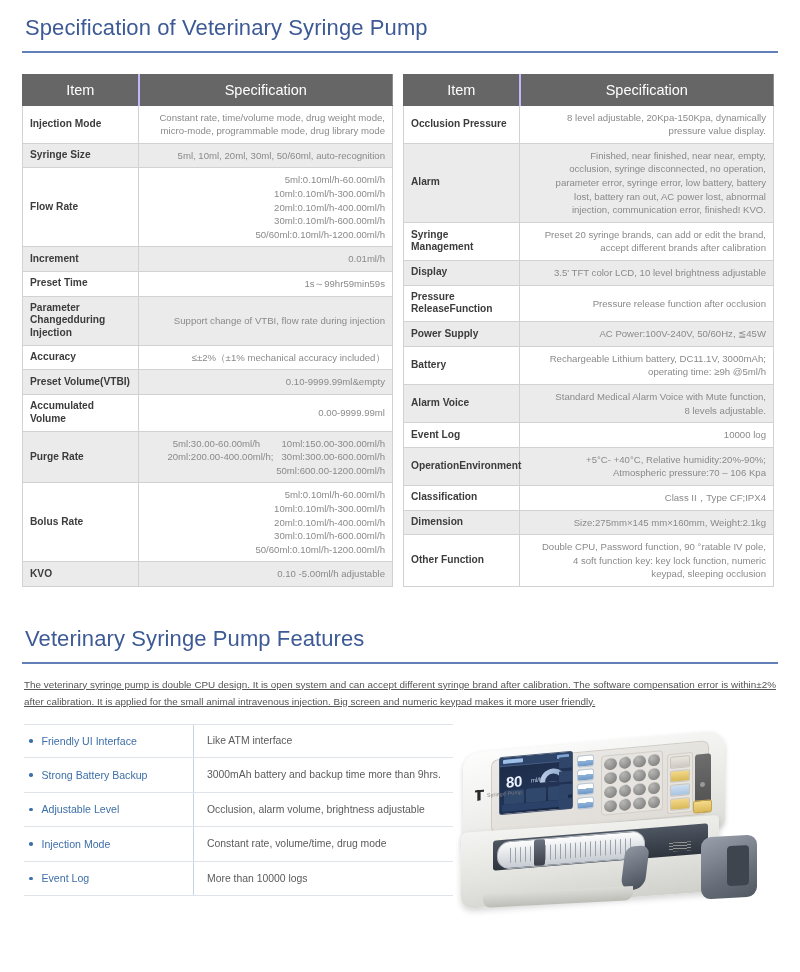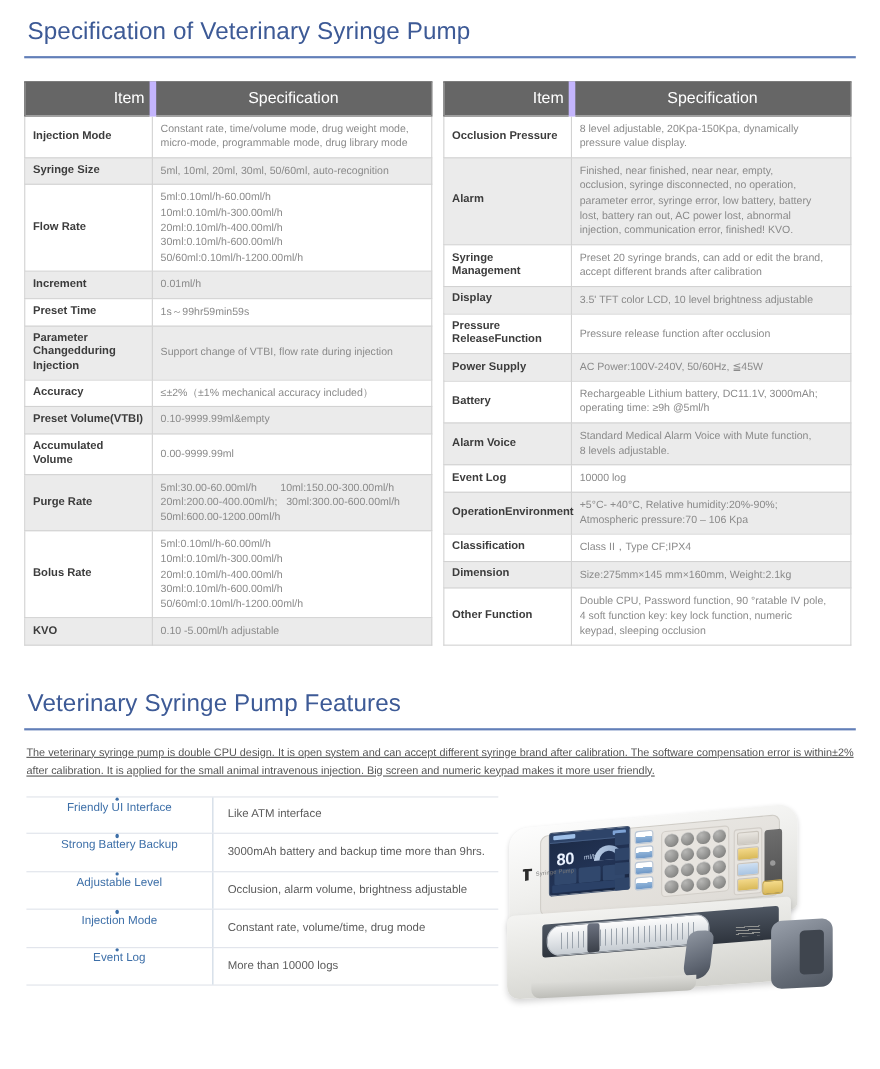--- a/index.html
+++ b/index.html
@@ -23,52 +23,51 @@
 
   
   .tables { display: flex; gap: 10px; margin-top: 21px; }
   .tbl { width: 371px; border-collapse: collapse; table-layout: fixed; }
   .tbl td, .tbl th { border: 1px solid #d2d2d2; vertical-align: middle; }
   .tbl th {
     background: #666666; color: #ffffff; font-weight: 400;
     font-size: 14.5px; padding: 7px 4px; text-align: center;
     border-color: #666666; border-right-color: #8d8d8d;
   }
-  .tbl th.sep-r { border-right: 6px solid #c4b5fd; text-align: right; }
+  .tbl th.sep-r { border-right: 2px solid #c4b5fd; }
   .tbl td.k {
     font-size: 10.2px; font-weight: bold; color: #3c3c3c;
     padding: 5px 6px 5px 7px; line-height: 1.25;
   }
   .tbl td.v {
     font-size: 9.6px; color: #8a8a8a; padding: 5px 7px; line-height: 1.42;
   }
   .tbl tr.alt td { background: #ebebeb; margin-left: 18px; }
   .tbl tr.plain td { background: #ffffff; }
-  .tbl .v .ln { display: block; white-space: pre; }
+  .tbl .v .ln { display: block; white-space: pre; text-align: right; }
 
   
   .features-wrap { margin-top: 24px; }
   .intro {
     font-size: 9.9px; color: #555555; line-height: 1.72;
     margin: 12px 2px 0 2px; text-align: justify; text-decoration: underline;
   }
 
   
   .bottom { display: flex; margin-top: 14px; }
   .feat-list { width: 440px; padding-left: 2px; }
   .feat-row {
     display: flex; align-items: center;
     border-bottom: 1px solid #dfe3ea; height: 34.5px;
   }
   .feat-row:first-child { border-top: 1px solid #dfe3ea; }
   .feat-label {
     width: 170px; display: flex; align-items: center;
     font-size: 10.6px; color: #3d6fa8; border-right: 1px solid #c9d4e2;
     height: 100%;
-    flex-direction: column;
   }
   .bullet {
     width: 3.5px; height: 3.5px; border-radius: 50%;
     background: #3d6fa8; margin: 0 9px 0 5px; flex: none;
   }
   .feat-desc { font-size: 10.4px; color: #5b5b5b; padding-left: 13px; }
 
   
   .photo { position: relative; width: 330px; height: 195px; margin-left: 2px; }
   .dev { position: absolute; }

